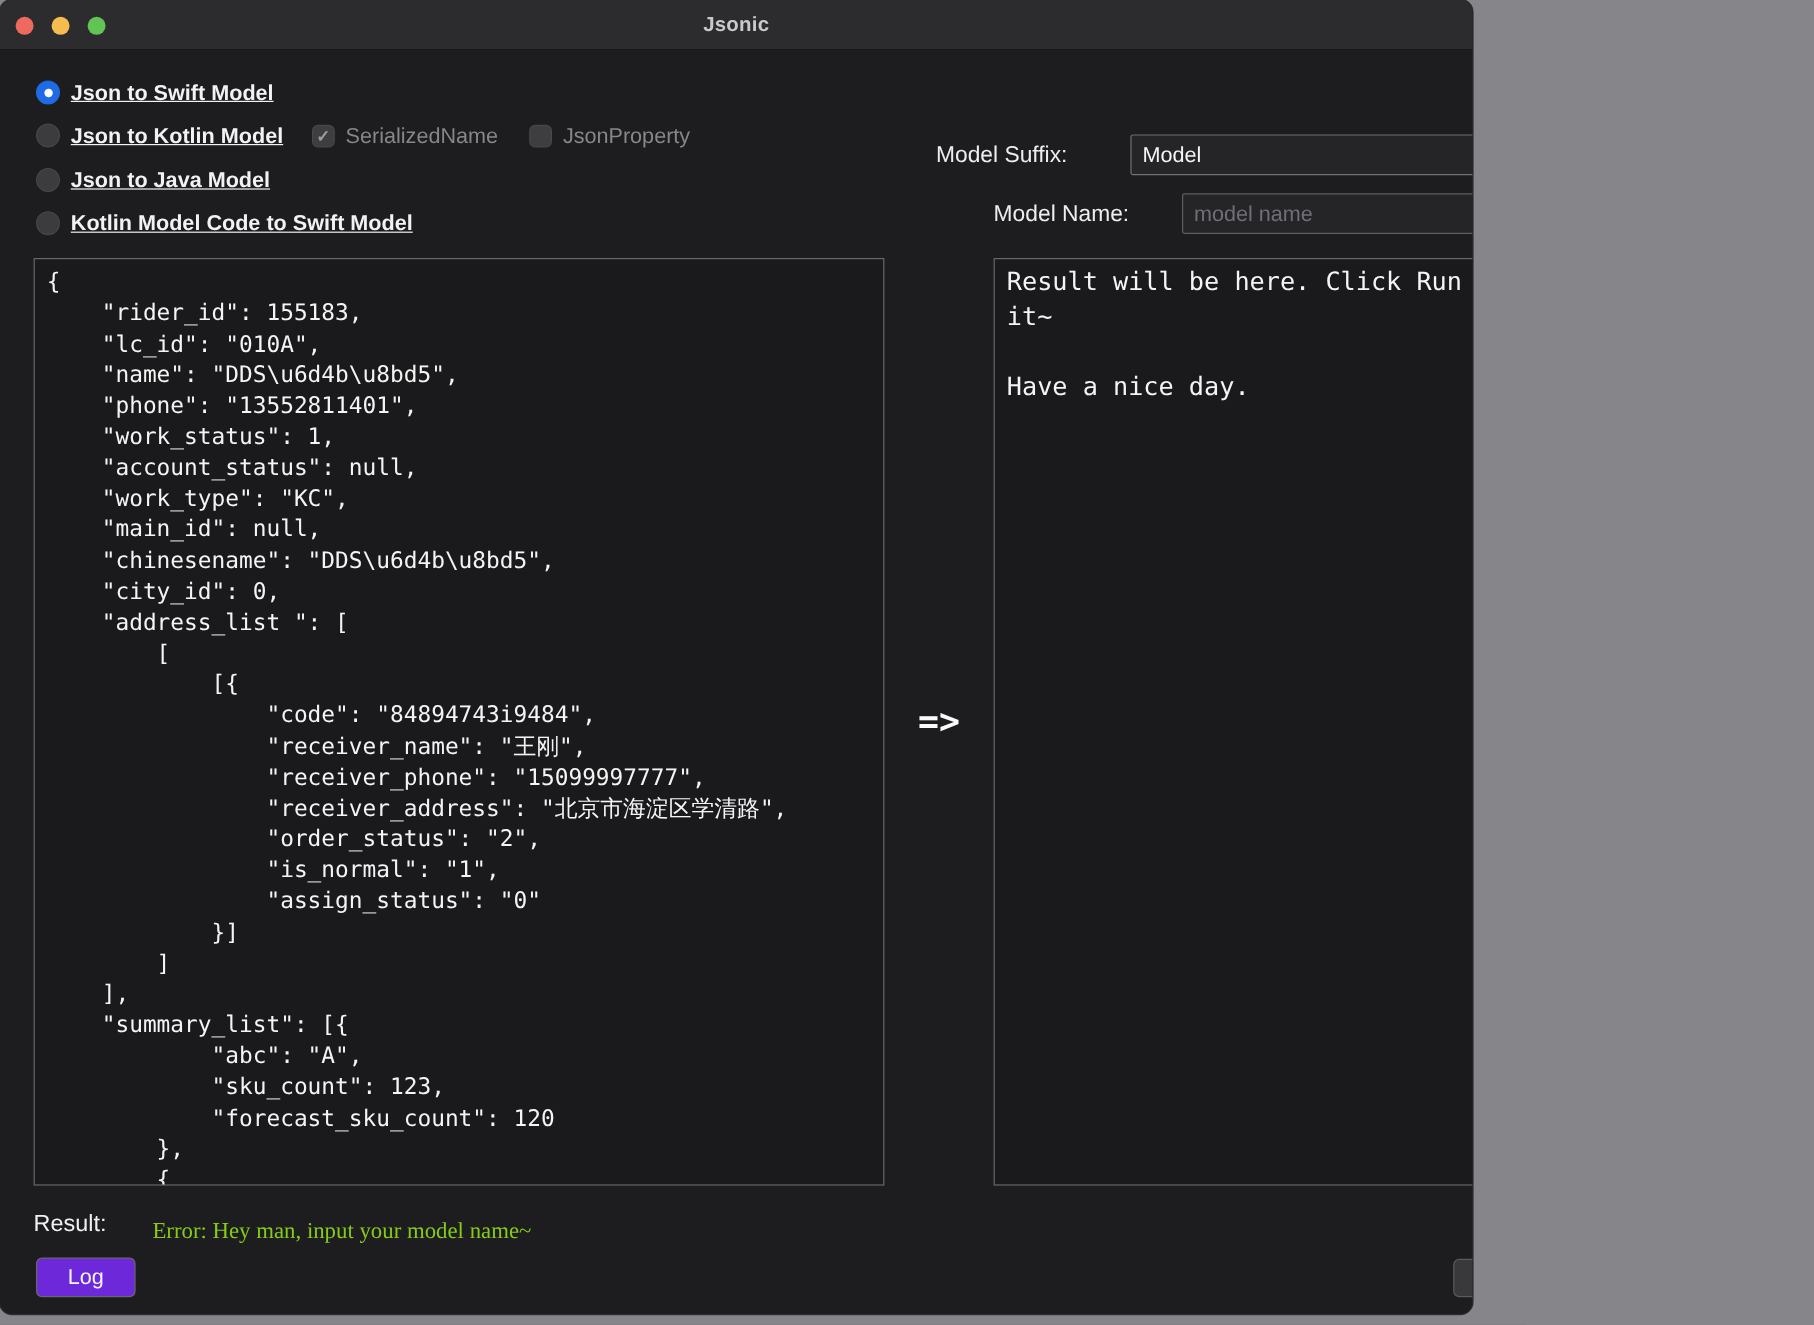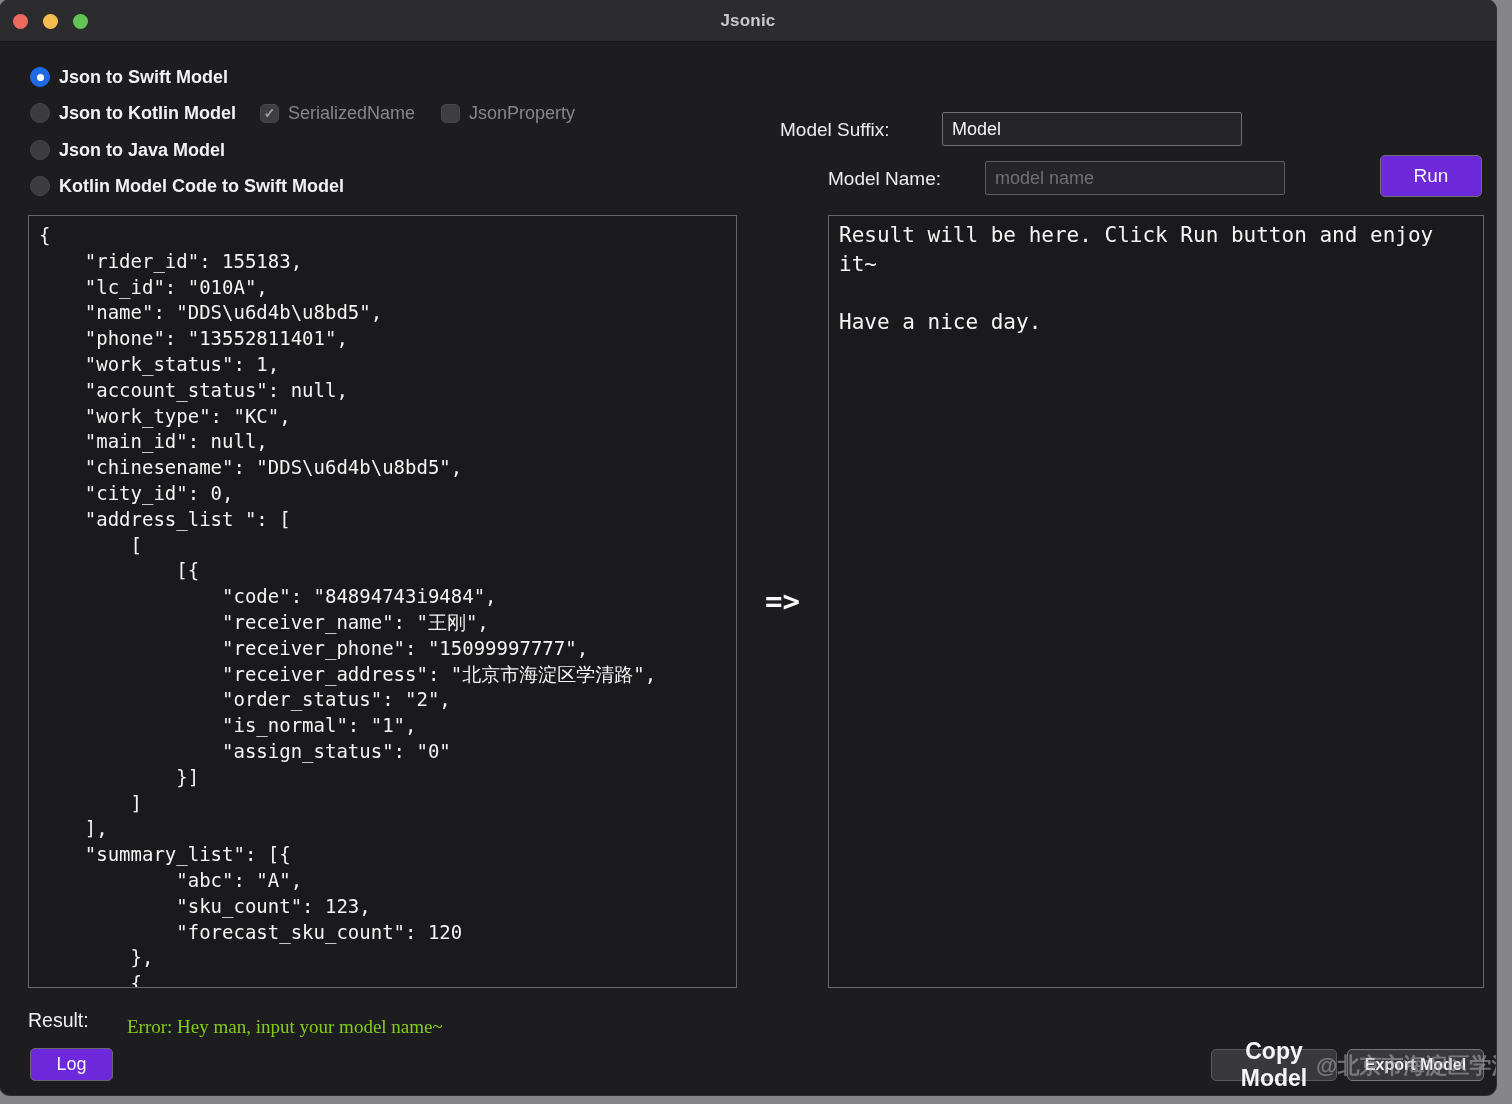--- a/index.html
+++ b/index.html
@@ -1,18 +1,18 @@
 <!DOCTYPE html>
 <html><head>
 <meta charset="utf-8">
 <style>
   * { margin: 0; padding: 0; box-sizing: border-box; }
   html, body { width: 1512px; height: 1104px; background: #86868a; font-family: "Liberation Sans", sans-serif; }
   .window {
-    position: absolute; left: 0; top: 0; width: 1496px; height: 1095px;
+    position: absolute; left: 0; top: 0; width: 1227px; height: 1095px;
     background: #1d1d1f; border-radius: 10px; overflow: hidden;
     box-shadow: 0 0 0 1px rgba(0,0,0,.65);
   }
   
   .titlebar {
     position: absolute; left: 0; top: 0; width: 100%; height: 42px;
     background: #2c2b2d; border-bottom: 1px solid #161617;
   }
   .titlebar .title {
     width: 100%; text-align: center; line-height: 42px;
@@ -27,21 +27,21 @@
   .radio {
     width: 20px; height: 20px; border-radius: 50%;
     background: #3c3c3f; border: 1px solid #464649; flex: 0 0 auto;
     position: relative;
   }
   .radio.selected { background: #1e6be5; border-color: #1e6be5; }
   .radio.selected::after {
     content: ""; position: absolute; left: 6px; top: 6px;
     width: 7px; height: 7px; border-radius: 50%; background: #ffffff;
   }
-  .mode-label { margin-left: 9px; font-size: 18px; font-weight: 600; color: #f2f2f4; white-space: nowrap; }
+  .mode-label { margin-left: 9px; font-size: 18px; font-weight: 600; color: #f2f2f4; white-space: nowrap; text-decoration: underline; }
   .checkbox {
     width: 19px; height: 19px; border-radius: 5px;
     background: #3e3e41; border: 1px solid #48484b; flex: 0 0 auto;
     display: flex; align-items: center; justify-content: center;
     font-size: 14px; font-weight: 700; color: #9a9a9f;
   }
   .checkbox .check-glyph { line-height: 1; }
   .checkbox-label { margin-left: 9px; font-size: 18px; font-weight: 500; color: #86868b; white-space: nowrap; }
   .cb-gap1 { margin-left: 24px; }
   .cb-gap2 { margin-left: 26px; }

